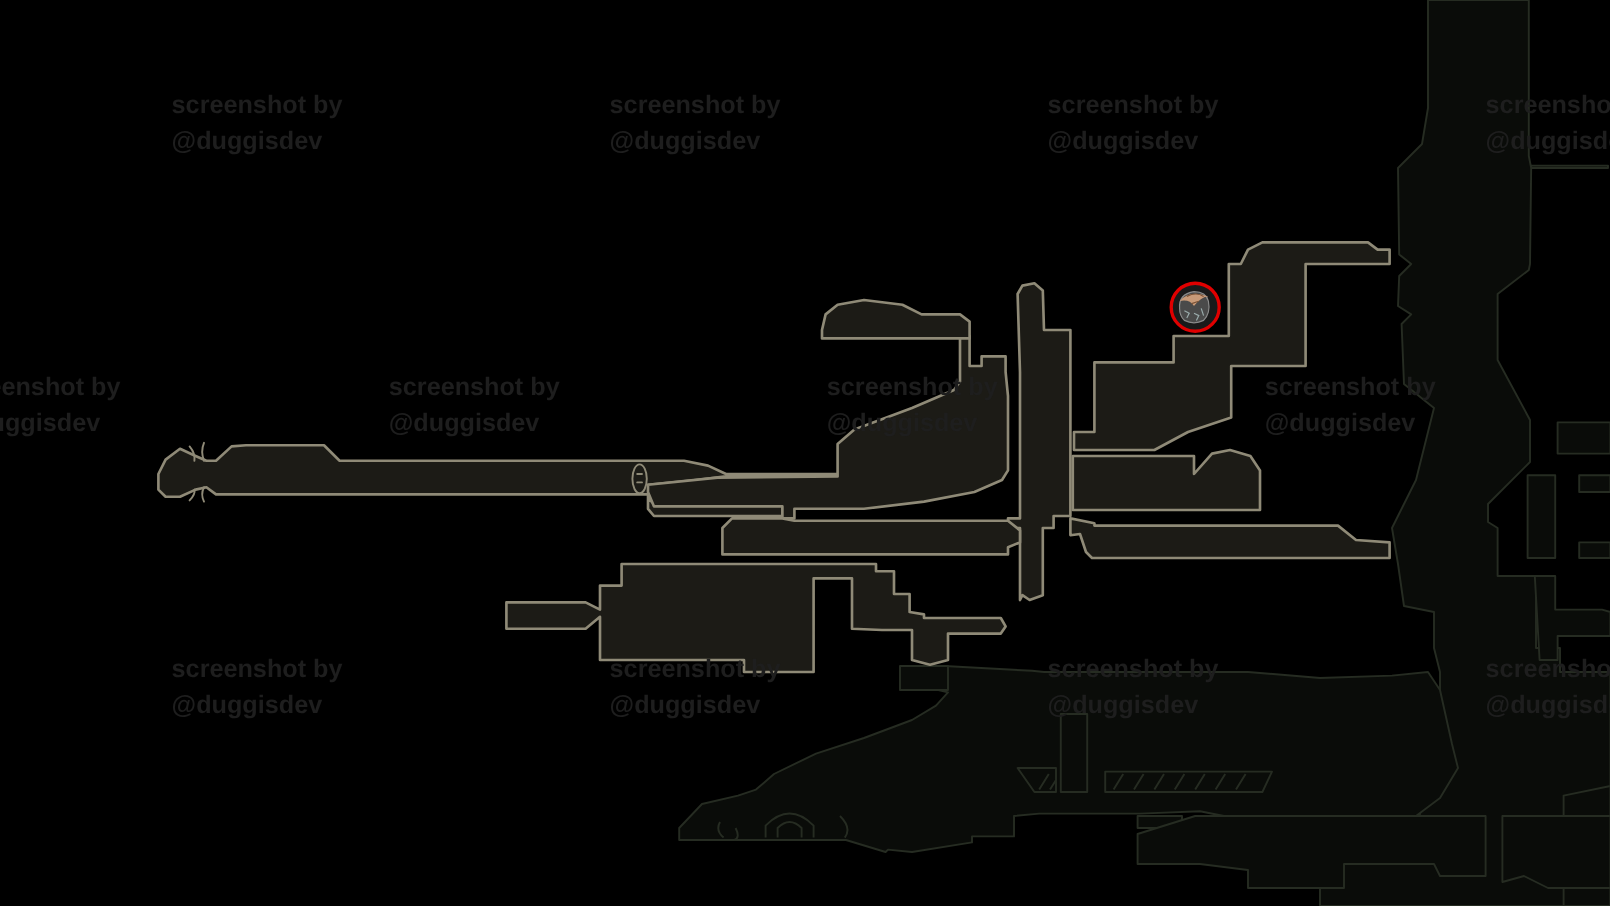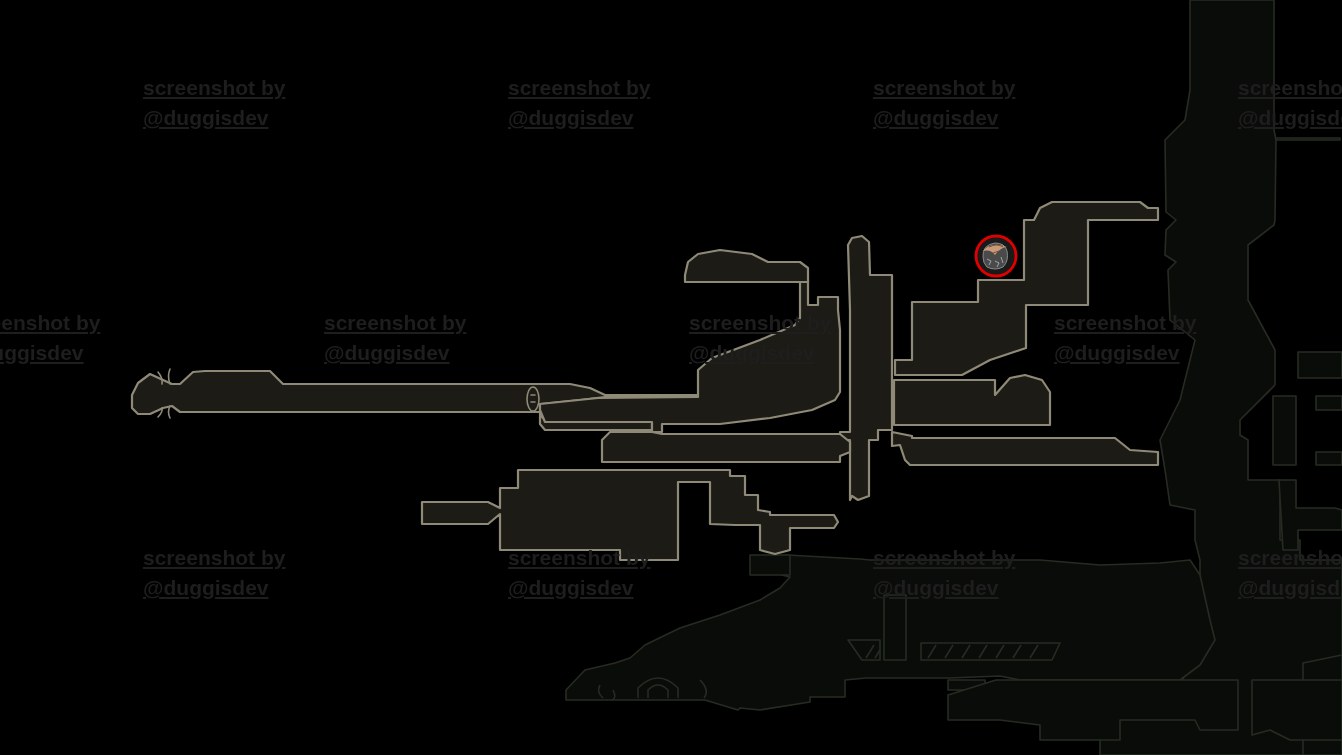--- a/index.html
+++ b/index.html
@@ -2,21 +2,21 @@
 <html><head>
   <meta charset="utf-8">
   <style>
     html, body { margin: 0; padding: 0; background: #000; }
     body { width: 1342px; height: 755px; overflow: hidden; position: relative; font-family: "Liberation Sans", sans-serif; }
     #map { position: absolute; left: 0; top: 0; width: 1342px; height: 755px; }
     .explored { fill: #1c1b16; stroke: #8f8a77; stroke-width: 2.2; stroke-linejoin: round; }
     .explored-thin { fill: none; stroke: #8f8a77; stroke-width: 1.6; stroke-linecap: round; }
     .unexplored { fill: #0a0c09; stroke: #262c22; stroke-width: 1.6; stroke-linejoin: round; }
     .unexplored-line { fill: none; stroke: #262c22; stroke-width: 1.6; }
-    .watermark { position: absolute; color: #1e1e1e; font-weight: bold; font-size: 21px; line-height: 30px; white-space: pre; pointer-events: none; text-decoration: underline; }
+    .watermark { position: absolute; color: #1e1e1e; font-weight: bold; font-size: 21px; line-height: 30px; white-space: pre; pointer-events: none; }
     .marker { position: absolute; left: 973px; top: 233px; width: 46px; height: 46px; }
   </style>
 </head>
 <body>
 
 <svg id="map" viewBox="0 0 1342 755" xmlns="http://www.w3.org/2000/svg">
 
   <g>
 
     <path class="unexplored" d="M1190,0 L1274,0 L1274,130 L1276,140 L1340,140 L1340,138 L1276,138 L1275,220 L1274,225 L1248,245 L1248,300 L1275,350 L1275,385 L1240,420 L1240,435 L1248,440 L1248,480 L1280,480 L1280,540 L1300,540 L1300,560 L1342,560 L1342,755 L1100,755 L1100,720 L1130,700 L1180,690 L1190,655 L1200,620 L1200,560 L1195,540 L1195,510 L1170,505 L1165,470 L1160,440 L1165,430 L1170,420 L1180,400 L1190,360 L1195,340 L1170,320 L1168,270 L1176,262 L1165,255 L1166,230 L1176,220 L1166,212 L1165,140 L1185,120 L1190,90 Z"></path>

